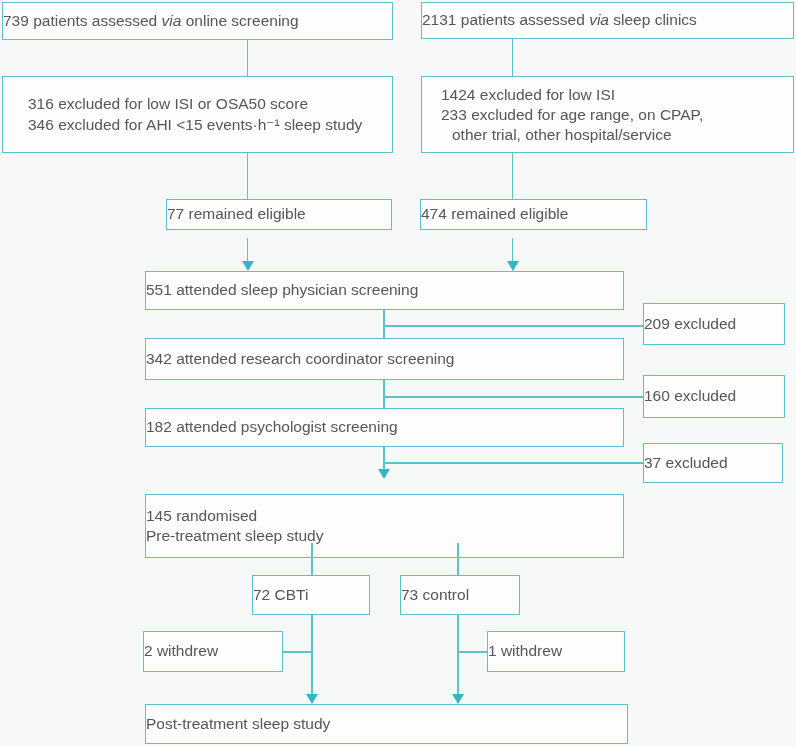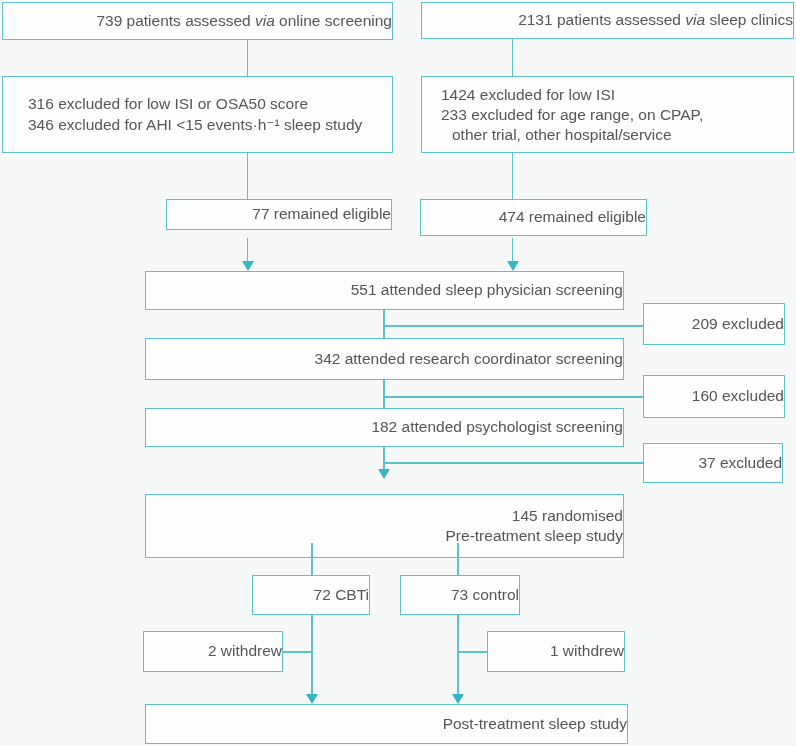--- a/index.html
+++ b/index.html
@@ -13,21 +13,21 @@
   #stage{position:absolute;left:0;top:0;width:796px;height:746px;}
   .box{
     position:absolute;
     background:var(--box_bg,#fdfdfd);
     border:1.5px solid var(--line,#5bc2c9);
     box-sizing:border-box;
     display:flex;flex-direction:column;justify-content:center;
     font-size:15.5px;line-height:20.5px;
     color:var(--text,#55565a);
   }
-  .center{align-items:flex-end;text-align:center;}
+  .center{align-items:flex-start;text-align:center;}
   .leftalign{align-items:flex-start;text-align:left;}
   .pad-online{padding-left:25px;padding-right:6px;}
   .pad-clinic{padding-left:19px;padding-right:14px;}
   .indent{padding-left:11px;}
   .vline,.hline{position:absolute;background:var(--line,#5bc2c9);}
   .vline{width:1.5px;}
   .hline{height:1.5px;}
   .arrow{
     position:absolute;width:0;height:0;
     border-left:6px solid transparent;
@@ -60,21 +60,21 @@
     <span>233 excluded for age range, on CPAP,</span>
     <span class="indent">other trial, other hospital/service</span>
   </div>
 
   <div class="vline" style="left:246.75px;top:153px;height:46px"></div>
   <div class="vline" style="left:511.75px;top:153px;height:46px"></div>
 
   <div class="box center" style="left:166px;top:199px;width:226px;height:31px">
     <span>77 remained eligible</span>
   </div>
-  <div class="box center" style="left:420px;top:199px;width:227px;height:37px">
+  <div class="box center" style="left:420px;top:199px;width:227px;height:31px">
     <span>474 remained eligible</span>
   </div>
 
   <div class="vline" style="left:246.75px;top:238px;height:25px"></div>
   <div class="arrow" style="left:241.5px;top:261px"></div>
   <div class="vline" style="left:511.75px;top:238px;height:25px"></div>
   <div class="arrow" style="left:506.5px;top:261px"></div>
 
   <div class="box center" style="left:145px;top:271px;width:479px;height:39px">
     <span>551 attended sleep physician screening</span>

